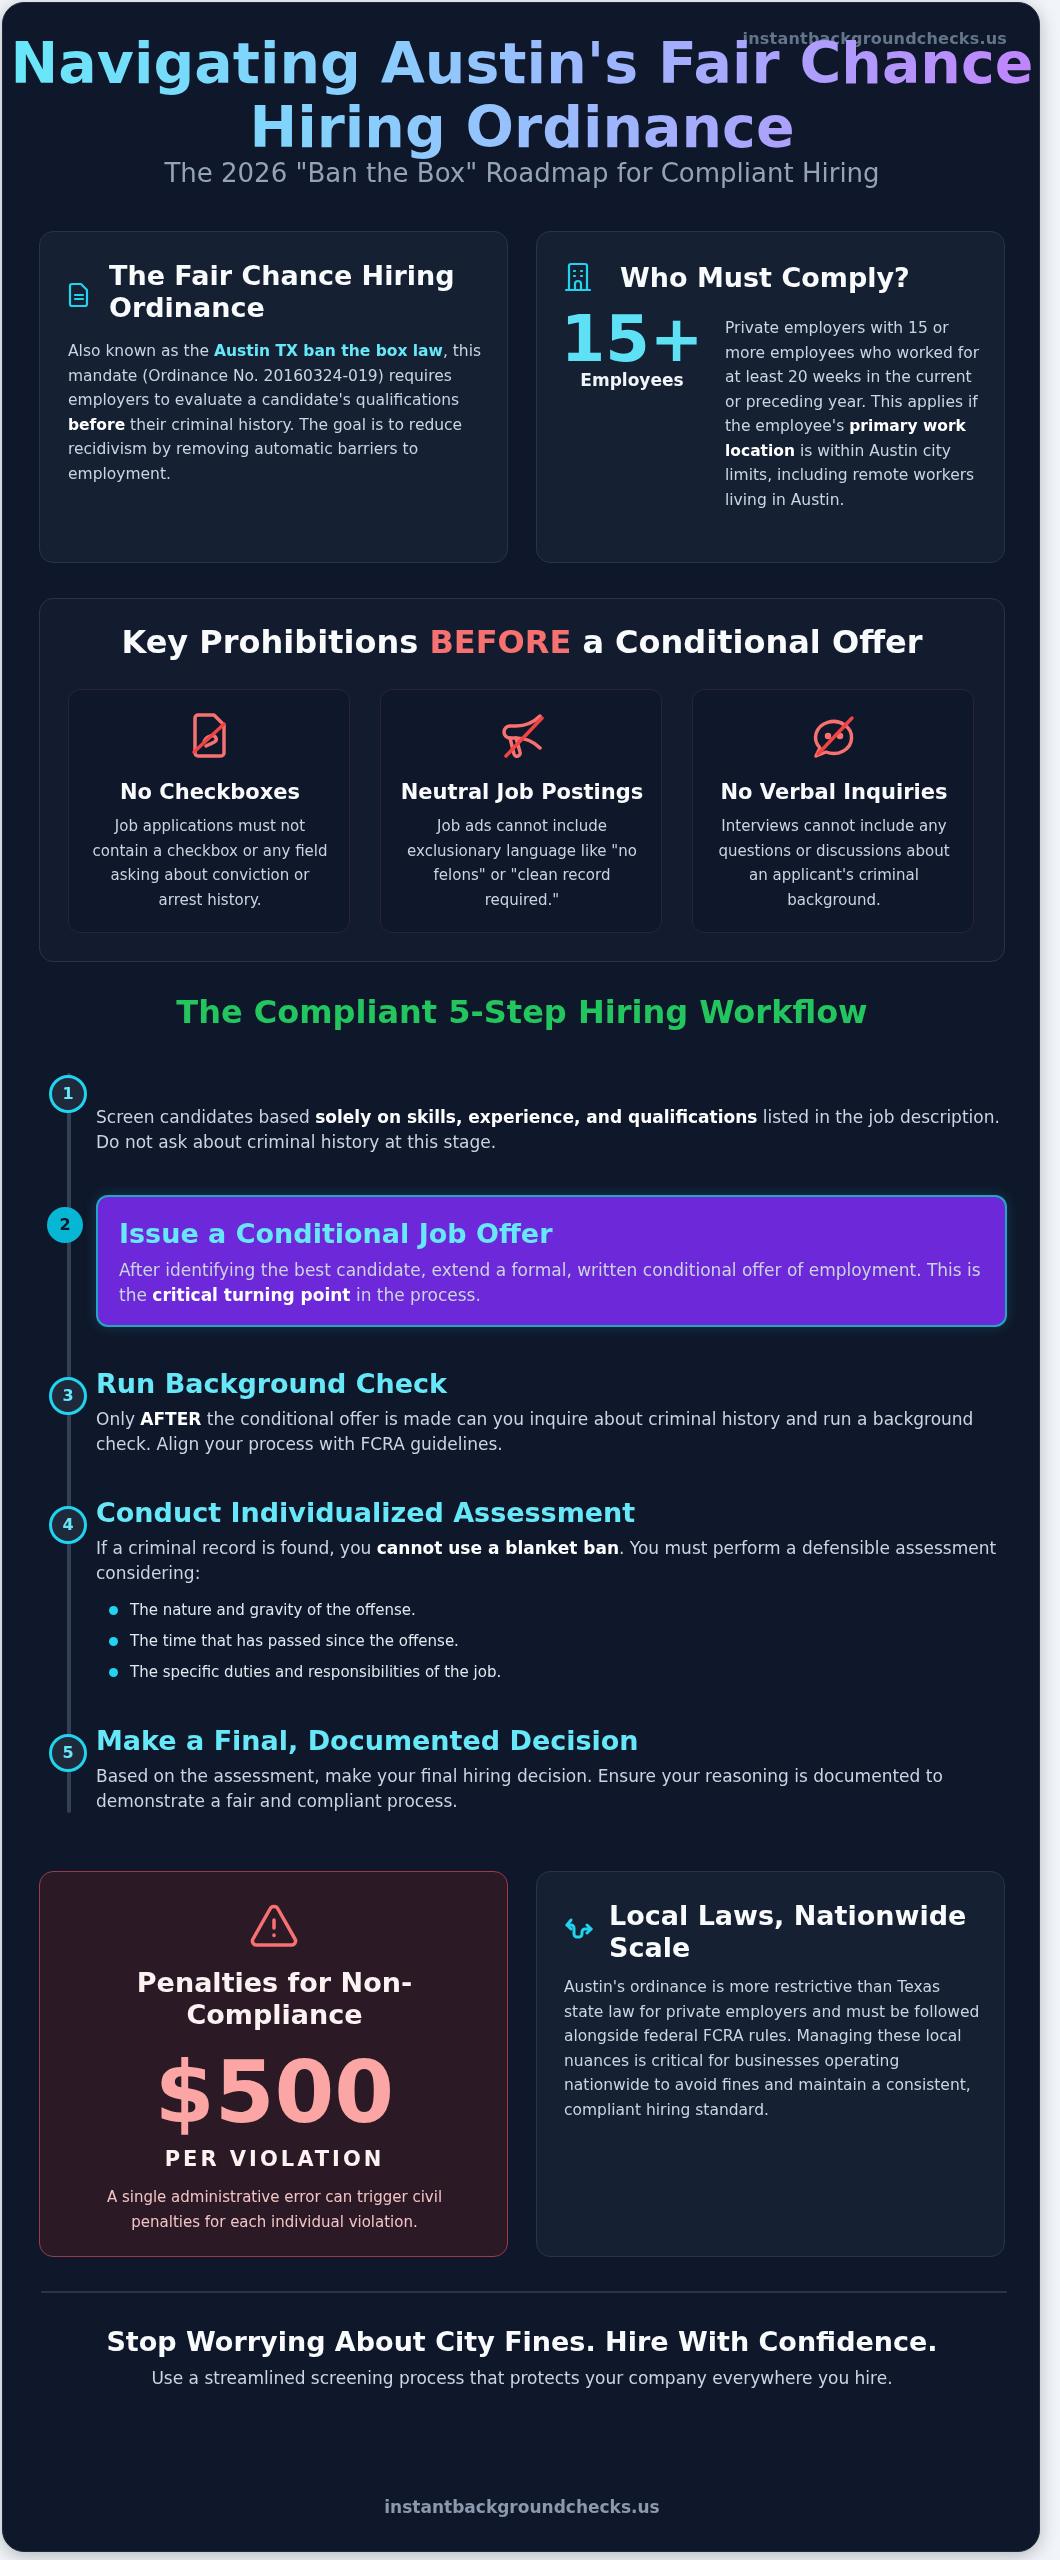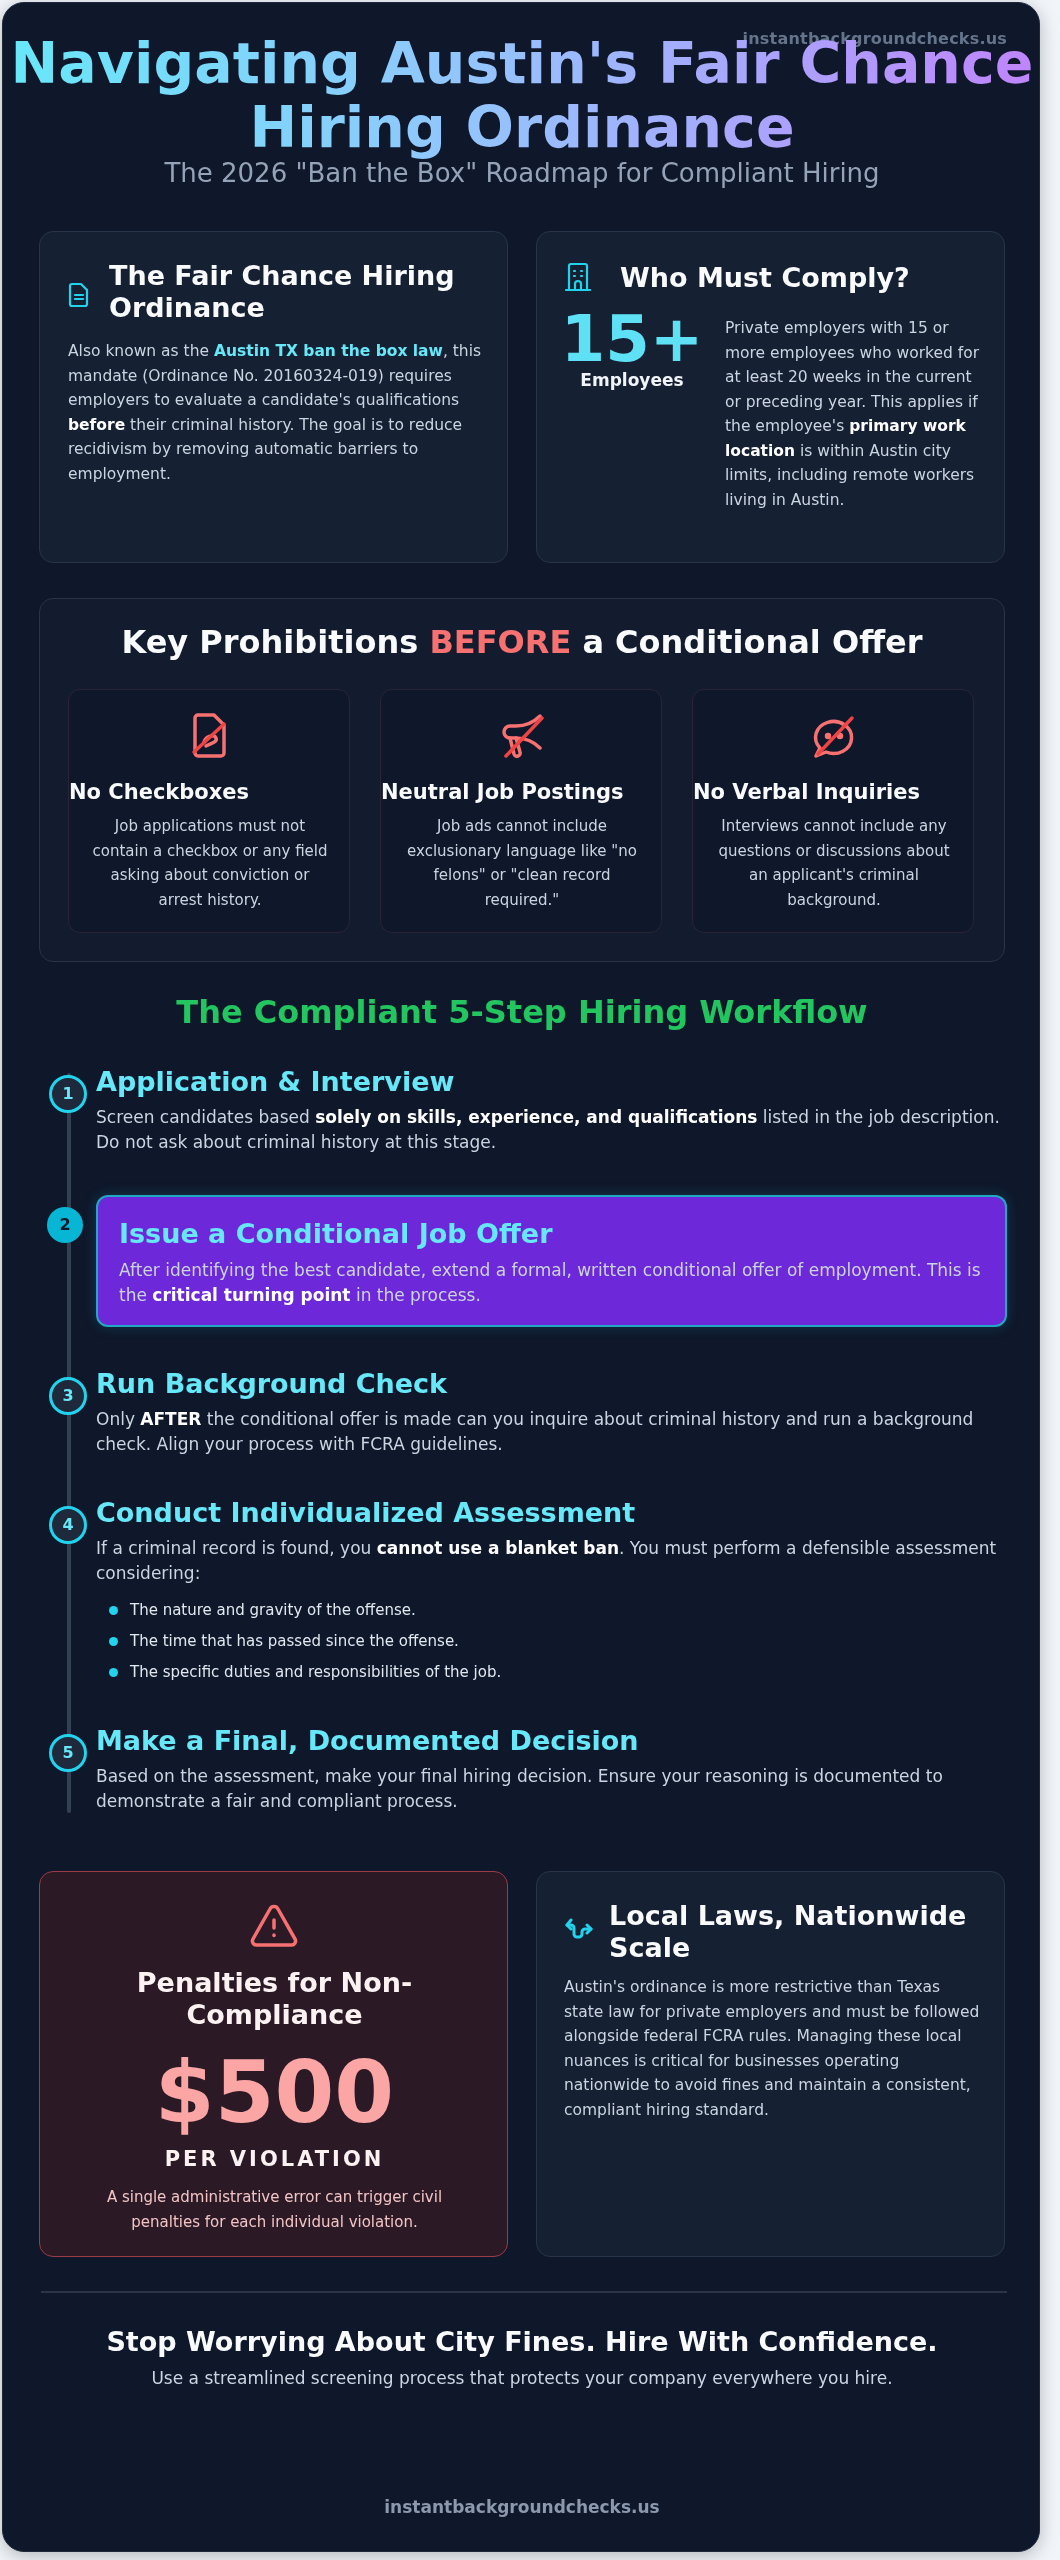--- a/index.html
+++ b/index.html
@@ -29,21 +29,21 @@
   .body-text b { color: #ffffff; }
   .hl { color: #67e8f9; font-weight: bold; }
 
   .prohib {
     background: #131c2e; border: 1px solid #273449; border-radius: 14px; padding-left: 20px;
   }
   .prohib-title { left: 0; width: 964px; top: 24px; text-align: center; font-size: 32px; font-weight: bold; color: #f8fafc; }
   .prohib-title .red { color: #f87171; }
   .pcard { background: #0f172a; border: 1px solid #2a2436; border-radius: 12px; width: 282px; height: 244px; top: 90px; }
   .pcard .ic { position: absolute; left: 0; width: 282px; top: 22px; text-align: center; }
-  .pcard h4 { position: absolute; left: 0; width: 282px; top: 90px; font-size: 21px; color: #f8fafc; font-weight: bold; }
+  .pcard h4 { position: absolute; left: 0; width: 282px; top: 90px; text-align: center; font-size: 21px; color: #f8fafc; font-weight: bold; }
   .pcard p { position: absolute; left: 18px; width: 246px; top: 124px; text-align: center; font-size: 15px; color: #cbd5e1; line-height: 24.5px; }
 
   .wf-title { left: 0; width: 1038px; top: 990px; text-align: center; font-size: 32px; font-weight: bold; color: #22c55e; }
   .timeline-line { left: 64px; top: 1070px; width: 4px; height: 740px; background: #334155; border-radius: 2px; }
   .step-num {
     width: 38px; height: 38px; border-radius: 50%; border: 3px solid #22d3ee; background: #1e293b;
     color: #67e8f9; font-weight: bold; font-size: 16px; text-align: center; line-height: 32px;
   }
   .step-num.filled { background: #06b6d4; border-color: #06b6d4; color: #0f172a; width: 36px; height: 36px; line-height: 36px; border: none; }
   .step-title { font-size: 27px; font-weight: bold; color: #67e8f9; line-height: 32px; }
@@ -159,21 +159,20 @@
       </div>
       <h4>No Verbal Inquiries</h4>
       <p>Interviews cannot include any questions or discussions about an applicant's criminal background.</p>
     </div>
   </div>
 
   <h2 class="abs wf-title">The Compliant 5-Step Hiring Workflow</h2>
   <div class="abs timeline-line"></div>
 
   <div class="abs step-num" style="left:46px; top:1072px;">1</div>
-  <div class="abs step-title" style="left:93px; top:1063px;">Application &amp; Interview</div>
   <p class="abs step-text" style="left:93px; top:1102px; width:910px;">
     <span>Screen candidates based </span><b>solely on skills, experience, and qualifications</b><span> listed in the job description. Do not ask about criminal history at this stage.</span>
   </p>
 
   <div class="abs step-num filled" style="left:44px; top:1204px;">2</div>
   <div class="abs step-box">
     <div class="abs step-title" style="left:21px; top:21px;">Issue a Conditional Job Offer</div>
     <p class="abs step-text" style="left:21px; top:61px; width:870px;">
       <span>After identifying the best candidate, extend a formal, written conditional offer of employment. This is the </span><b>critical turning point</b><span> in the process.</span>
     </p>

